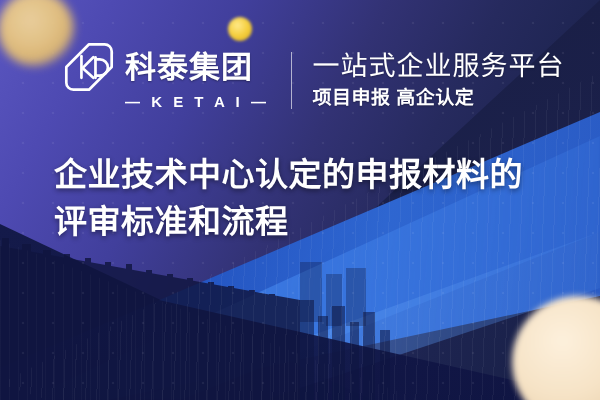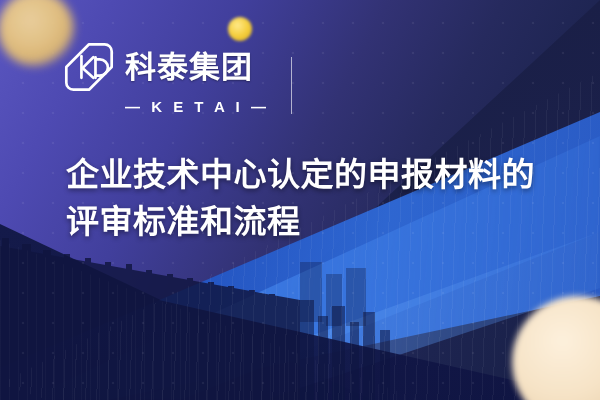--- a/index.html
+++ b/index.html
@@ -160,21 +160,20 @@
     line-height: 1;
     white-space: nowrap;
     text-shadow: 0 1px 2px rgba(0,0,0,.35);
   }
   .logo-en {
     color: #ffffff;
     font-size: 15px;
     font-weight: 700;
     letter-spacing: 3.5px;
     line-height: 1;
-    margin-top: 5px;
     margin-left: 63px;
     white-space: nowrap;
   }
 
   .divider {
     width: 1px;
     height: 57px;
     background: rgba(255,255,255,0.62);
     margin: 0 20px 0 22px;
     flex: 0 0 auto;
@@ -201,21 +200,21 @@
     letter-spacing: 0.5px;
     line-height: 1.15;
     margin-top: 5px;
     white-space: nowrap;
     text-shadow: 0 1px 2px rgba(0,0,0,.3);
   }
 
   
   .title {
     position: absolute;
-    left: 66px;
+    left: 54px;
     top: 152px;
     width: 478px;
     color: #ffffff;
     font-size: 33px;
     font-weight: 700;
     line-height: 1.42;
     letter-spacing: 0.5px;
     text-shadow: 0 2px 5px rgba(0,0,0,.45);
     word-break: break-all;
   }
@@ -301,18 +300,22 @@
             <path d="M62 36 L70 36 A15 15 0 0 1 70 66 L62 66"></path>
           </g>
         </svg>
         <div class="logo-cn">科泰集团</div>
       </div>
       <div class="logo-en">— K E T A I —</div>
     </div>
 
     <div class="divider"></div>
 
+    <div class="tag-block">
+      <div class="tag-main">一站式企业服务平台</div>
+      <div class="tag-sub">项目申报 高企认定</div>
+    </div>
 
   </div>
 
   <div class="title">企业技术中心认定的申报材料的评审标准和流程</div>
 
 </div>
 
 </body></html>

